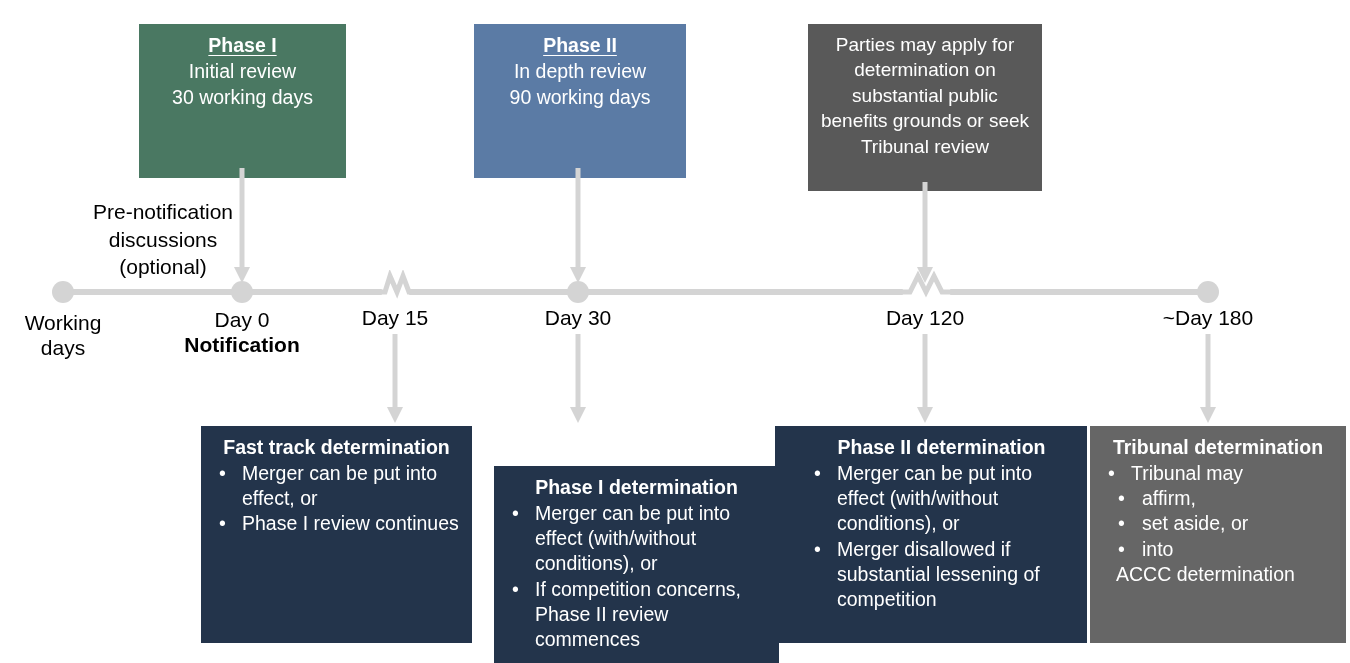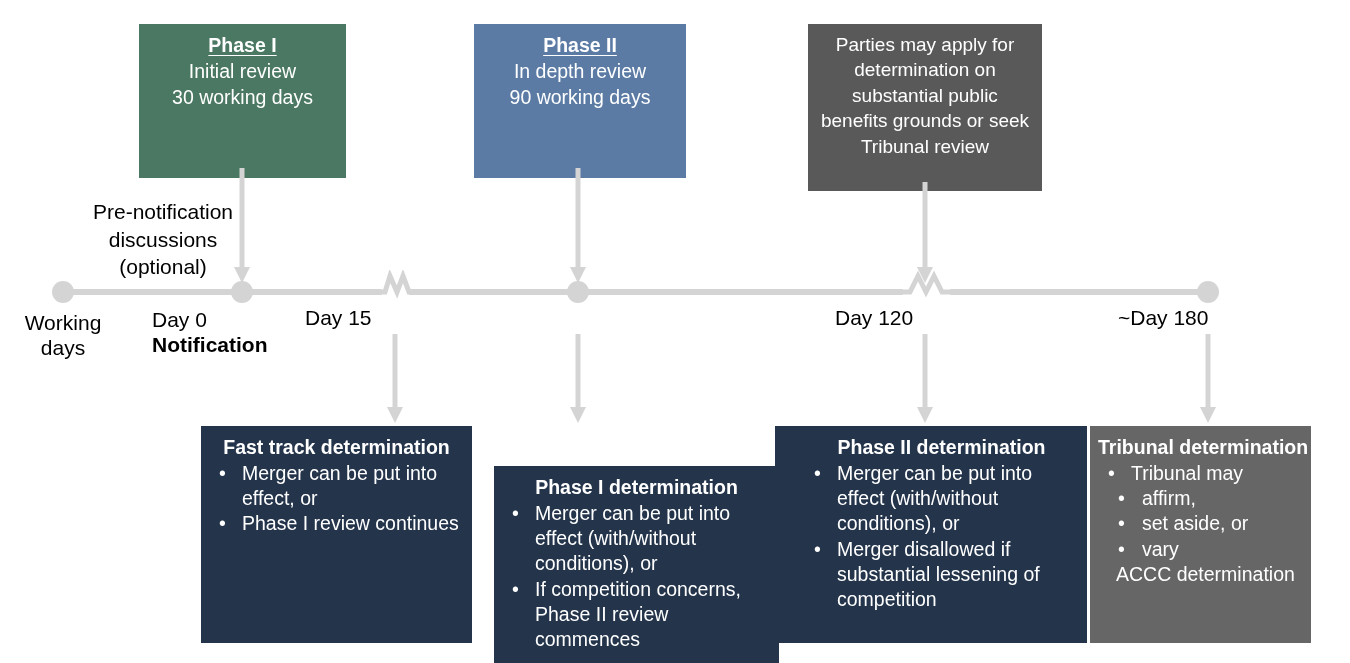--- a/index.html
+++ b/index.html
@@ -50,21 +50,21 @@
   #dot-start{left:52px;}
   #dot-day0{left:231px;}
   #dot-day30{left:567px;}
   #dot-day180{left:1197px;}
 
   
   .arrow{position:absolute;}
 
   
   .daylabel{
-    position:absolute;font-size:21px;color:#000000;
+    position:absolute;text-align:center;font-size:21px;color:#000000;
     white-space:nowrap;line-height:1.18;
   }
   .daysub{font-weight:bold;display:block;font-size:21px;}
 
   #lbl-working{left:4px;top:310px;width:118px;text-align:center;font-size:21px;line-height:1.2;}
   #lbl-day0{left:152px;top:308px;width:180px;}
   #lbl-day15{left:305px;top:306px;width:180px;}
   #lbl-day30{left:488px;top:306px;width:180px;}
   #lbl-day120{left:835px;top:306px;width:180px;}
   #lbl-day180{left:1118px;top:306px;width:180px;}
@@ -95,21 +95,21 @@
     position:absolute;left:10px;top:0;
   }
   .sublist{margin:0;padding:0;list-style:none;}
   .sublist > li{position:relative;padding-left:44px;}
   .sublist > li > .bul{position:absolute;left:20px;top:0;}
   .tailtext{padding-left:18px;}
 
   #box-fast{left:201px;top:426px;width:271px;height:217px;background:#23344b;}
   #box-p1det{left:494px;top:426px;width:285px;height:217px;background:#23344b;margin-top:40px;}
   #box-p2det{left:775px;top:426px;width:312px;height:217px;background:#23344b;padding-left:29px;}
-  #box-trib{left:1090px;top:426px;width:221px;height:217px;background:#666666;}
+  #box-trib{left:1090px;top:426px;width:256px;height:217px;background:#666666;}
 </style>
 </head>
 <body>
 
 <div id="stage">
 
   <div class="topbox" id="box-phase1">
     <span class="ttl">Phase I</span>
     <span class="ln">Initial review</span>
     <span class="ln">30 working days</span>
@@ -173,20 +173,23 @@
 
   <div class="daylabel" id="lbl-day0">
     <span>Day 0</span>
     <span class="daysub">Notification</span>
   </div>
 
   <div class="daylabel" id="lbl-day15">
     <span>Day 15</span>
   </div>
 
+  <div class="daylabel" id="lbl-day30">
+    <span>Day 30</span>
+  </div>
 
   <div class="daylabel" id="lbl-day120">
     <span>Day 120</span>
   </div>
 
   <div class="daylabel" id="lbl-day180">
     <span>~Day 180</span>
   </div>
 
   <svg class="arrow" style="left:383px;top:334px;" width="26" height="92">
@@ -263,19 +266,19 @@
       <li>
         <span class="bul">•</span>
         <span>affirm,</span>
       </li>
       <li>
         <span class="bul">•</span>
         <span>set aside, or</span>
       </li>
       <li>
         <span class="bul">•</span>
-        <span>vary</span>
+        <span>into</span>
       </li>
     </ul>
     <div class="tailtext">ACCC determination</div>
   </div>
 
 </div>
 
 </body></html>

